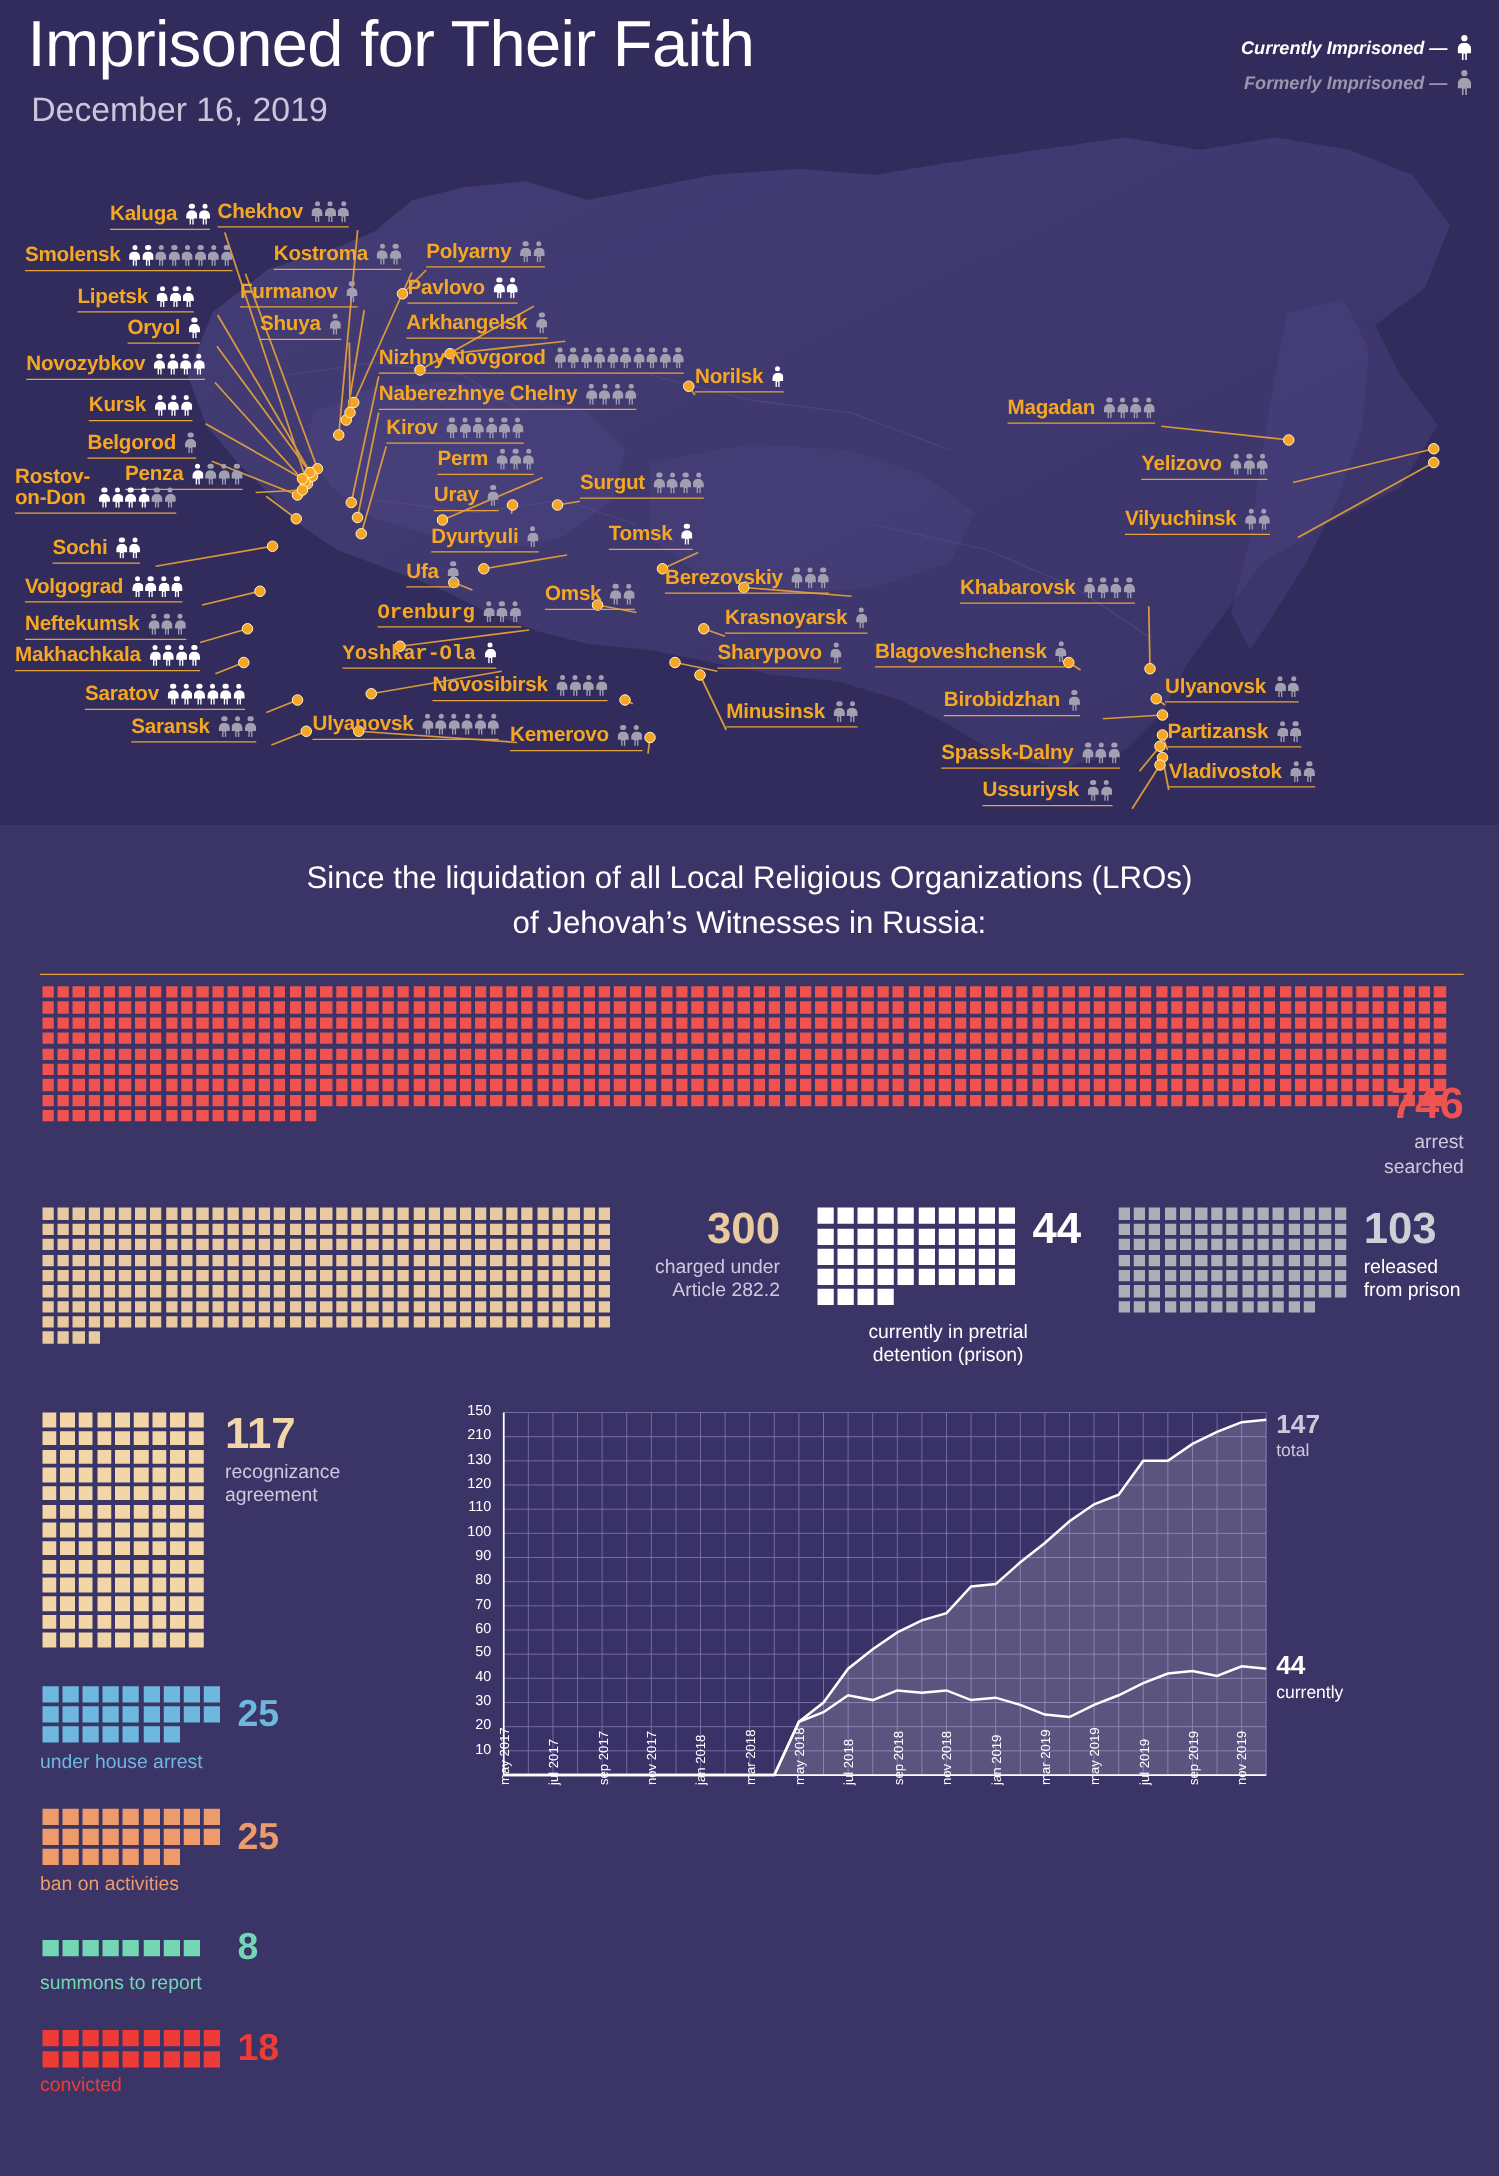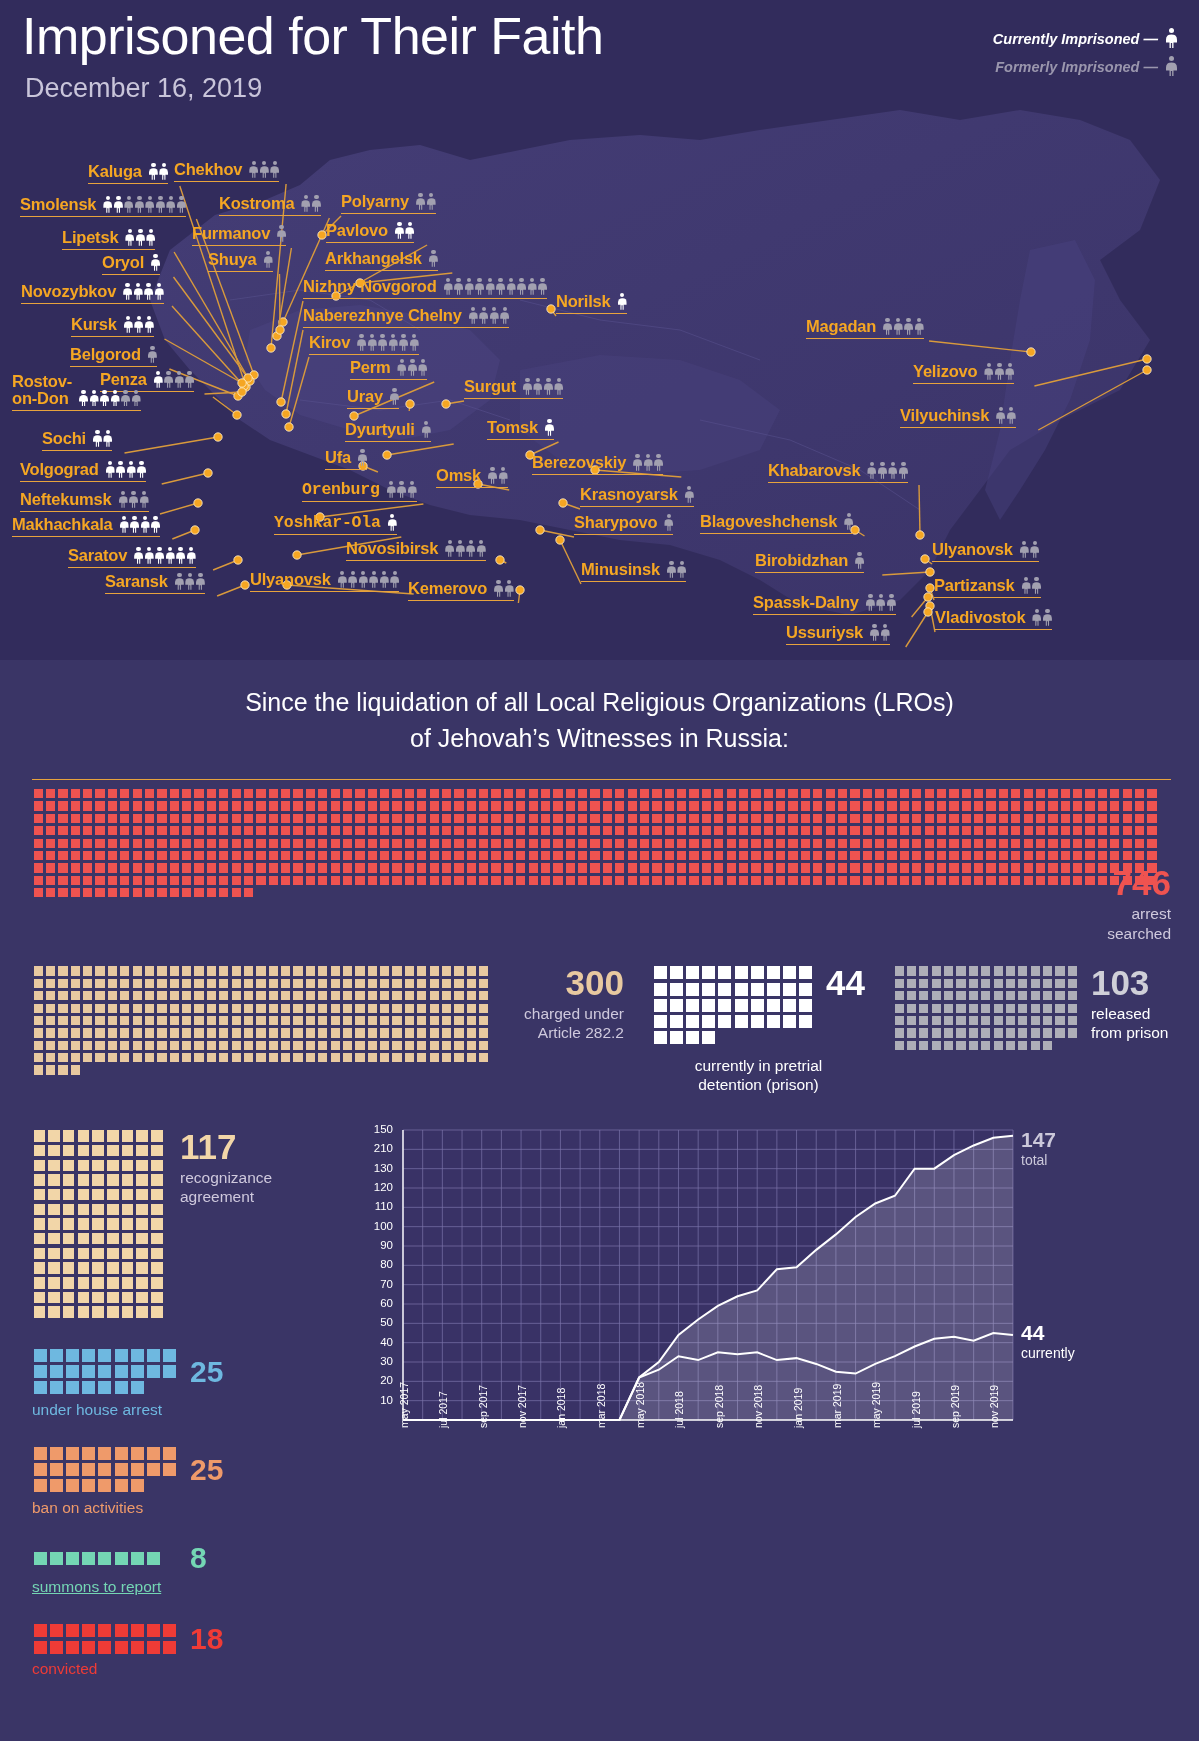--- a/index.html
+++ b/index.html
@@ -2563,21 +2563,21 @@
               <span class="dot" style="width: 13px; height: 13px; background: rgb(116, 214, 180);"></span>
               <span class="dot" style="width: 13px; height: 13px; background: rgb(116, 214, 180);"></span>
               <span class="dot" style="width: 13px; height: 13px; background: rgb(116, 214, 180);"></span>
               <span class="dot" style="width: 13px; height: 13px; background: rgb(116, 214, 180);"></span>
               <span class="dot" style="width: 13px; height: 13px; background: rgb(116, 214, 180);"></span>
               <span class="dot" style="width: 13px; height: 13px; background: rgb(116, 214, 180);"></span>
               <span class="dot" style="width: 13px; height: 13px; background: rgb(116, 214, 180);"></span>
             </div>
             <div class="statnum" style="color: rgb(116, 214, 180); font-size: 30px;">8</div>
           </div>
-          <div class="statlbl" style="color: rgb(116, 214, 180); text-decoration: underline;">summons to report</div>
+          <div class="statlbl" style="color: rgb(116, 214, 180);">summons to report</div>
         </div>
         <div style="margin-bottom: 26px;">
           <div style="display: flex; gap: 10px; align-items: center;">
             <div class="dotgrid" style="width: 148px;">
               <span class="dot" style="width: 13px; height: 13px; background: rgb(239, 59, 54);"></span>
               <span class="dot" style="width: 13px; height: 13px; background: rgb(239, 59, 54);"></span>
               <span class="dot" style="width: 13px; height: 13px; background: rgb(239, 59, 54);"></span>
               <span class="dot" style="width: 13px; height: 13px; background: rgb(239, 59, 54);"></span>
               <span class="dot" style="width: 13px; height: 13px; background: rgb(239, 59, 54);"></span>
               <span class="dot" style="width: 13px; height: 13px; background: rgb(239, 59, 54);"></span>

